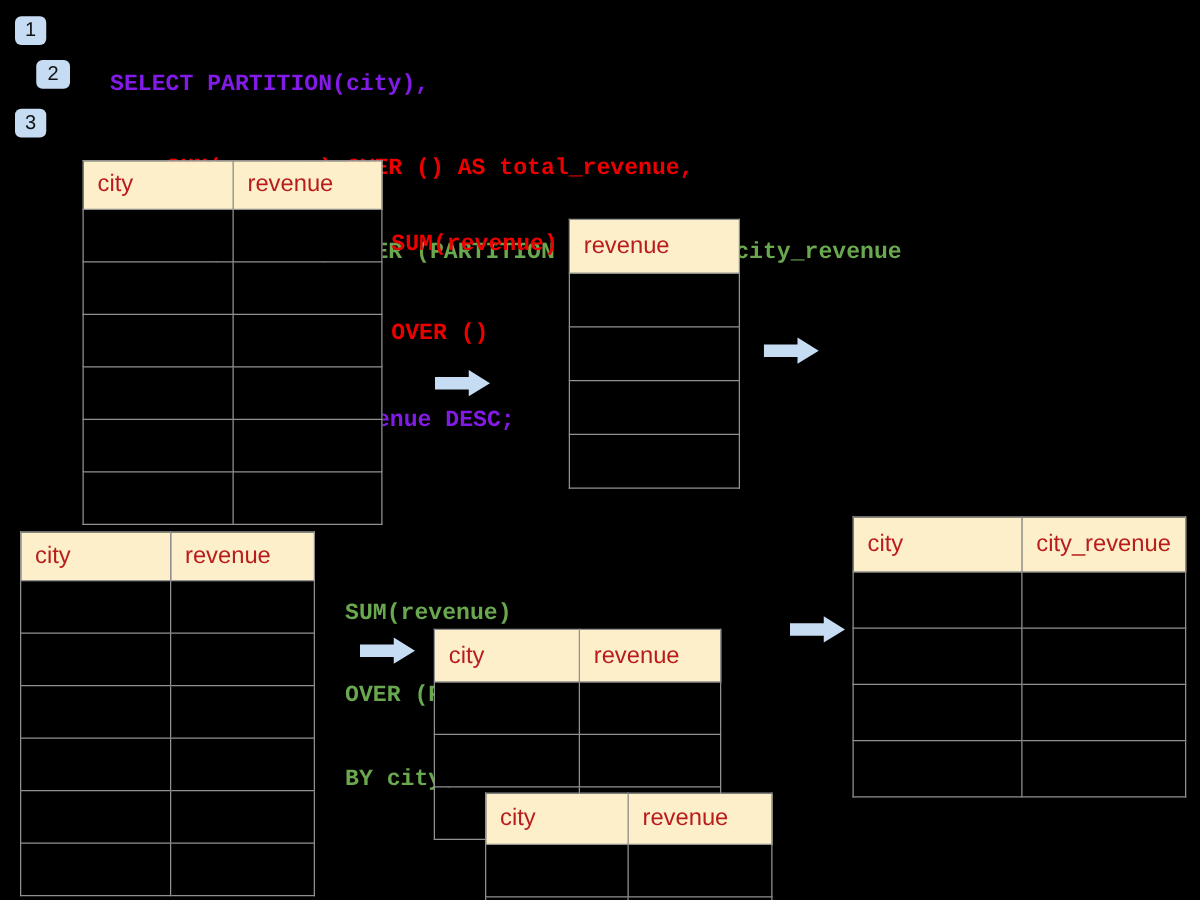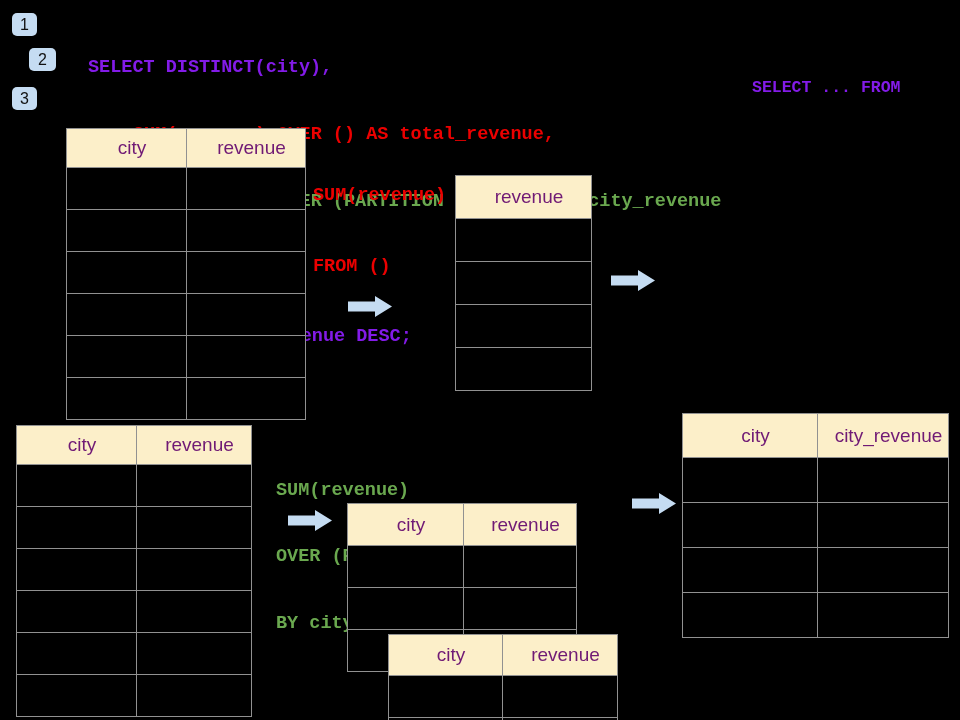--- a/index.html
+++ b/index.html
@@ -44,24 +44,24 @@
   .ind24{margin-left:24px;}
   
   table{
     position:absolute;
     border-collapse:collapse;
     table-layout:fixed;
   }
   th,td{border:1px solid var(--table-border);}
   th{
     background:var(--table-header-fill);
-    color:#701a75;
+    color:#b91c1c;
     font:19px "Liberation Sans",sans-serif;
     font-weight:normal;
-    text-align:center;
+    text-align:left;
     padding:0 0 0 11px;
     vertical-align:middle;
   }
   td{background:#000;padding:0;}
   .t1{left:66px;top:128px;width:239px;}   .t1 th{height:38px;} .t1 td{height:41px;}
   .t2{left:455px;top:175px;width:136px;}  .t2 th{height:42px;} .t2 td{height:42px;}
   .t3{left:16px;top:425px;width:235px;}   .t3 th{height:38px;} .t3 td{height:41px;}
   .t4{left:347px;top:503px;width:229px;z-index:1;} .t4 th{height:41px;} .t4 td{height:41px;}
   .t5{left:388px;top:634px;width:229px;z-index:2;} .t5 th{height:40px;} .t5 td{height:41px;}
   .t6{left:682px;top:413px;width:266px;}  .t6 th{height:43px;} .t6 td{height:44px;}
@@ -74,34 +74,33 @@
   .arrowD{left:632px;top:492px;}
 </style>
 </head>
 <body>
 
 <div class="badge badge1">1</div>
 <div class="badge badge2">2</div>
 <div class="badge badge3">3</div>
 
 <div class="code code-main">
-  <div class="purple">SELECT DISTINCT(city),</div>
+  <div class="purple">SELECT PARTITION(city),</div>
   <div class="red ind45">SUM(revenue) OVER () AS total_revenue,</div>
   <div class="green ind45">SUM(revenue) OVER (PARTITION BY city) as city_revenue</div>
   <div class="purple ind24">FROM rides</div>
   <div class="purple ind24">ORDER by city_revenue DESC;</div>
 </div>
 
 <div class="code code-side purple">
-  <div>SELECT ... FROM</div>
 </div>
 
 <div class="code label-total red">
   <div>SUM(revenue)</div>
-  <div>FROM ()</div>
+  <div>OVER ()</div>
 </div>
 
 <div class="code label-partition green">
   <div>SUM(revenue)</div>
   <div>OVER (PARTITION</div>
   <div>BY city)</div>
 </div>
 
 <table class="t1">
   <colgroup>

